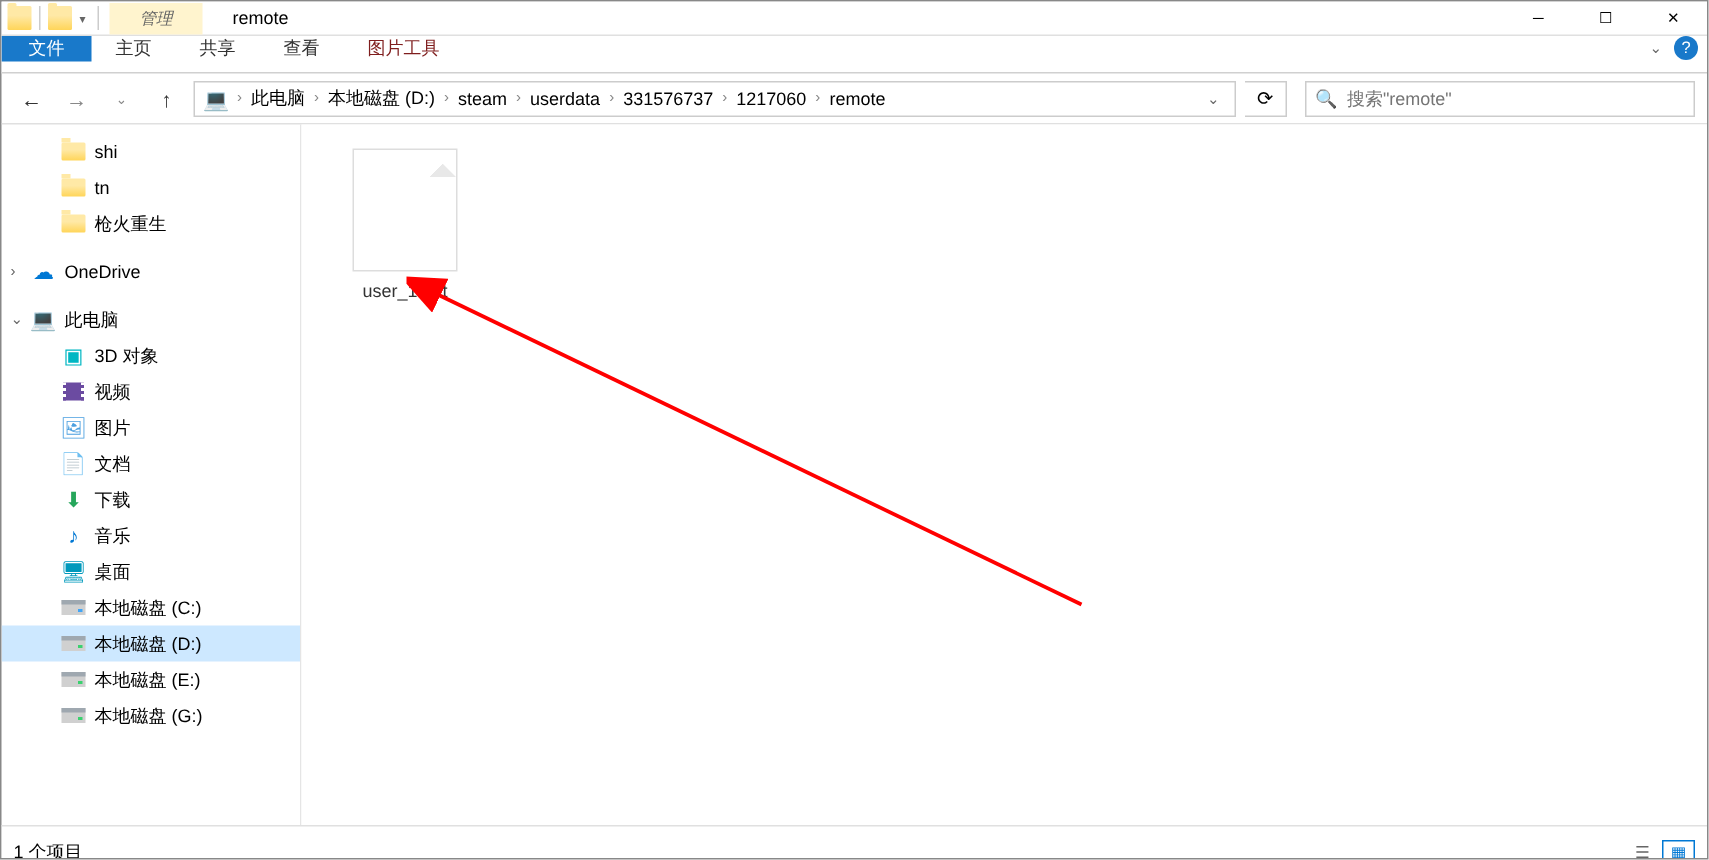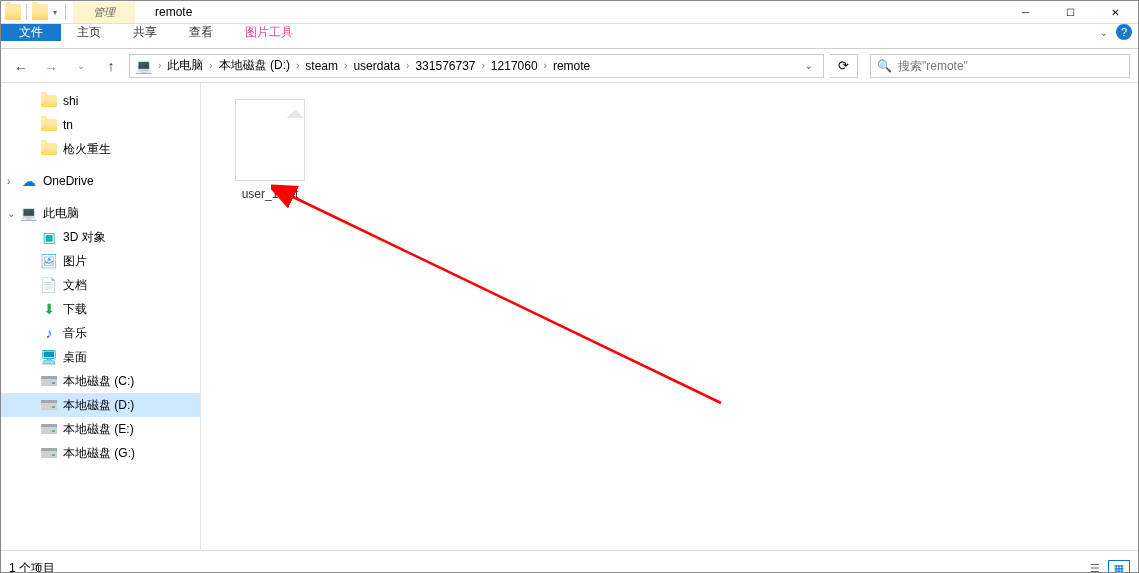--- a/index.html
+++ b/index.html
@@ -12,21 +12,21 @@
 .qat-sep { width: 1px; height: 16px; background: #ccc; margin: 0 3px; }
 .qat-drop { font-size: 8px; color: #666; padding: 0 3px; }
 .tab-manage { background: #fff4ce; padding: 3px 20px; font-size: 11px; color: #666; font-style: italic; }
 .title-text { margin-left: 20px; font-size: 12px; }
 .win-controls { margin-left: auto; display: flex; }
 .win-btn { width: 45px; height: 23px; display: flex; align-items: center; justify-content: center; font-family: "Segoe MDL2 Assets", sans-serif; font-size: 10px; cursor: pointer; }
 
 .ribbon { height: 25px; display: flex; align-items: flex-start; background: #fff; border-bottom: 1px solid #d0d0d0; }
 .ribbon-file { background: #1979ca; color: #fff; padding: 0 18px; display: flex; align-items: center; font-size: 12px; cursor: pointer; }
 .ribbon-tab { padding: 0 16px; display: flex; align-items: center; font-size: 12px; cursor: pointer; color: #333; }
-.ribbon-tab.tool { color: #ec4899; }
+.ribbon-tab.tool { color: #7f1d1d; }
 .ribbon-right { margin-left: auto; display: flex; align-items: center; padding-right: 6px; gap: 8px; }
 .chevron-down { font-size: 10px; color: #666; cursor: pointer; }
 .help-icon { width: 16px; height: 16px; border-radius: 50%; background: #1979ca; color: #fff; display: flex; align-items: center; justify-content: center; font-size: 11px; cursor: pointer; }
 
 .navbar { height: 34px; display: flex; align-items: center; padding: 4px 8px; gap: 6px; border-bottom: 1px solid #e0e0e0; }
 .nav-btn { width: 24px; height: 24px; display: flex; align-items: center; justify-content: center; color: #888; cursor: pointer; font-size: 14px; }
 .nav-btn.enabled { color: #333; }
 .breadcrumb { flex: 1; height: 24px; border: 1px solid #ccc; display: flex; align-items: center; padding: 0 2px; background: #fff; }
 .bc-icon { width: 16px; height: 16px; margin: 0 4px; }
 .bc-item { padding: 0 4px; cursor: pointer; font-size: 12px; }
@@ -174,20 +174,26 @@
     <div class="tree-item">
         <span class="tree-chev">⌄</span>
         <span class="tree-icon icon-pc">💻</span>
         <span>此电脑</span>
       </div>
     <div class="tree-item lvl2">
         <span class="tree-icon icon-3d">▣</span>
         <span>3D 对象</span>
       </div>
     <div class="tree-item lvl2">
+        <span class="tree-icon">
+          <span class="icon-video"></span>
+        </span>
+        <span>视频</span>
+      </div>
+    <div class="tree-item lvl2">
         <span class="tree-icon icon-pic">🖼</span>
         <span>图片</span>
       </div>
     <div class="tree-item lvl2">
         <span class="tree-icon icon-doc">📄</span>
         <span>文档</span>
       </div>
     <div class="tree-item lvl2">
         <span class="tree-icon icon-download">⬇</span>
         <span>下载</span>

